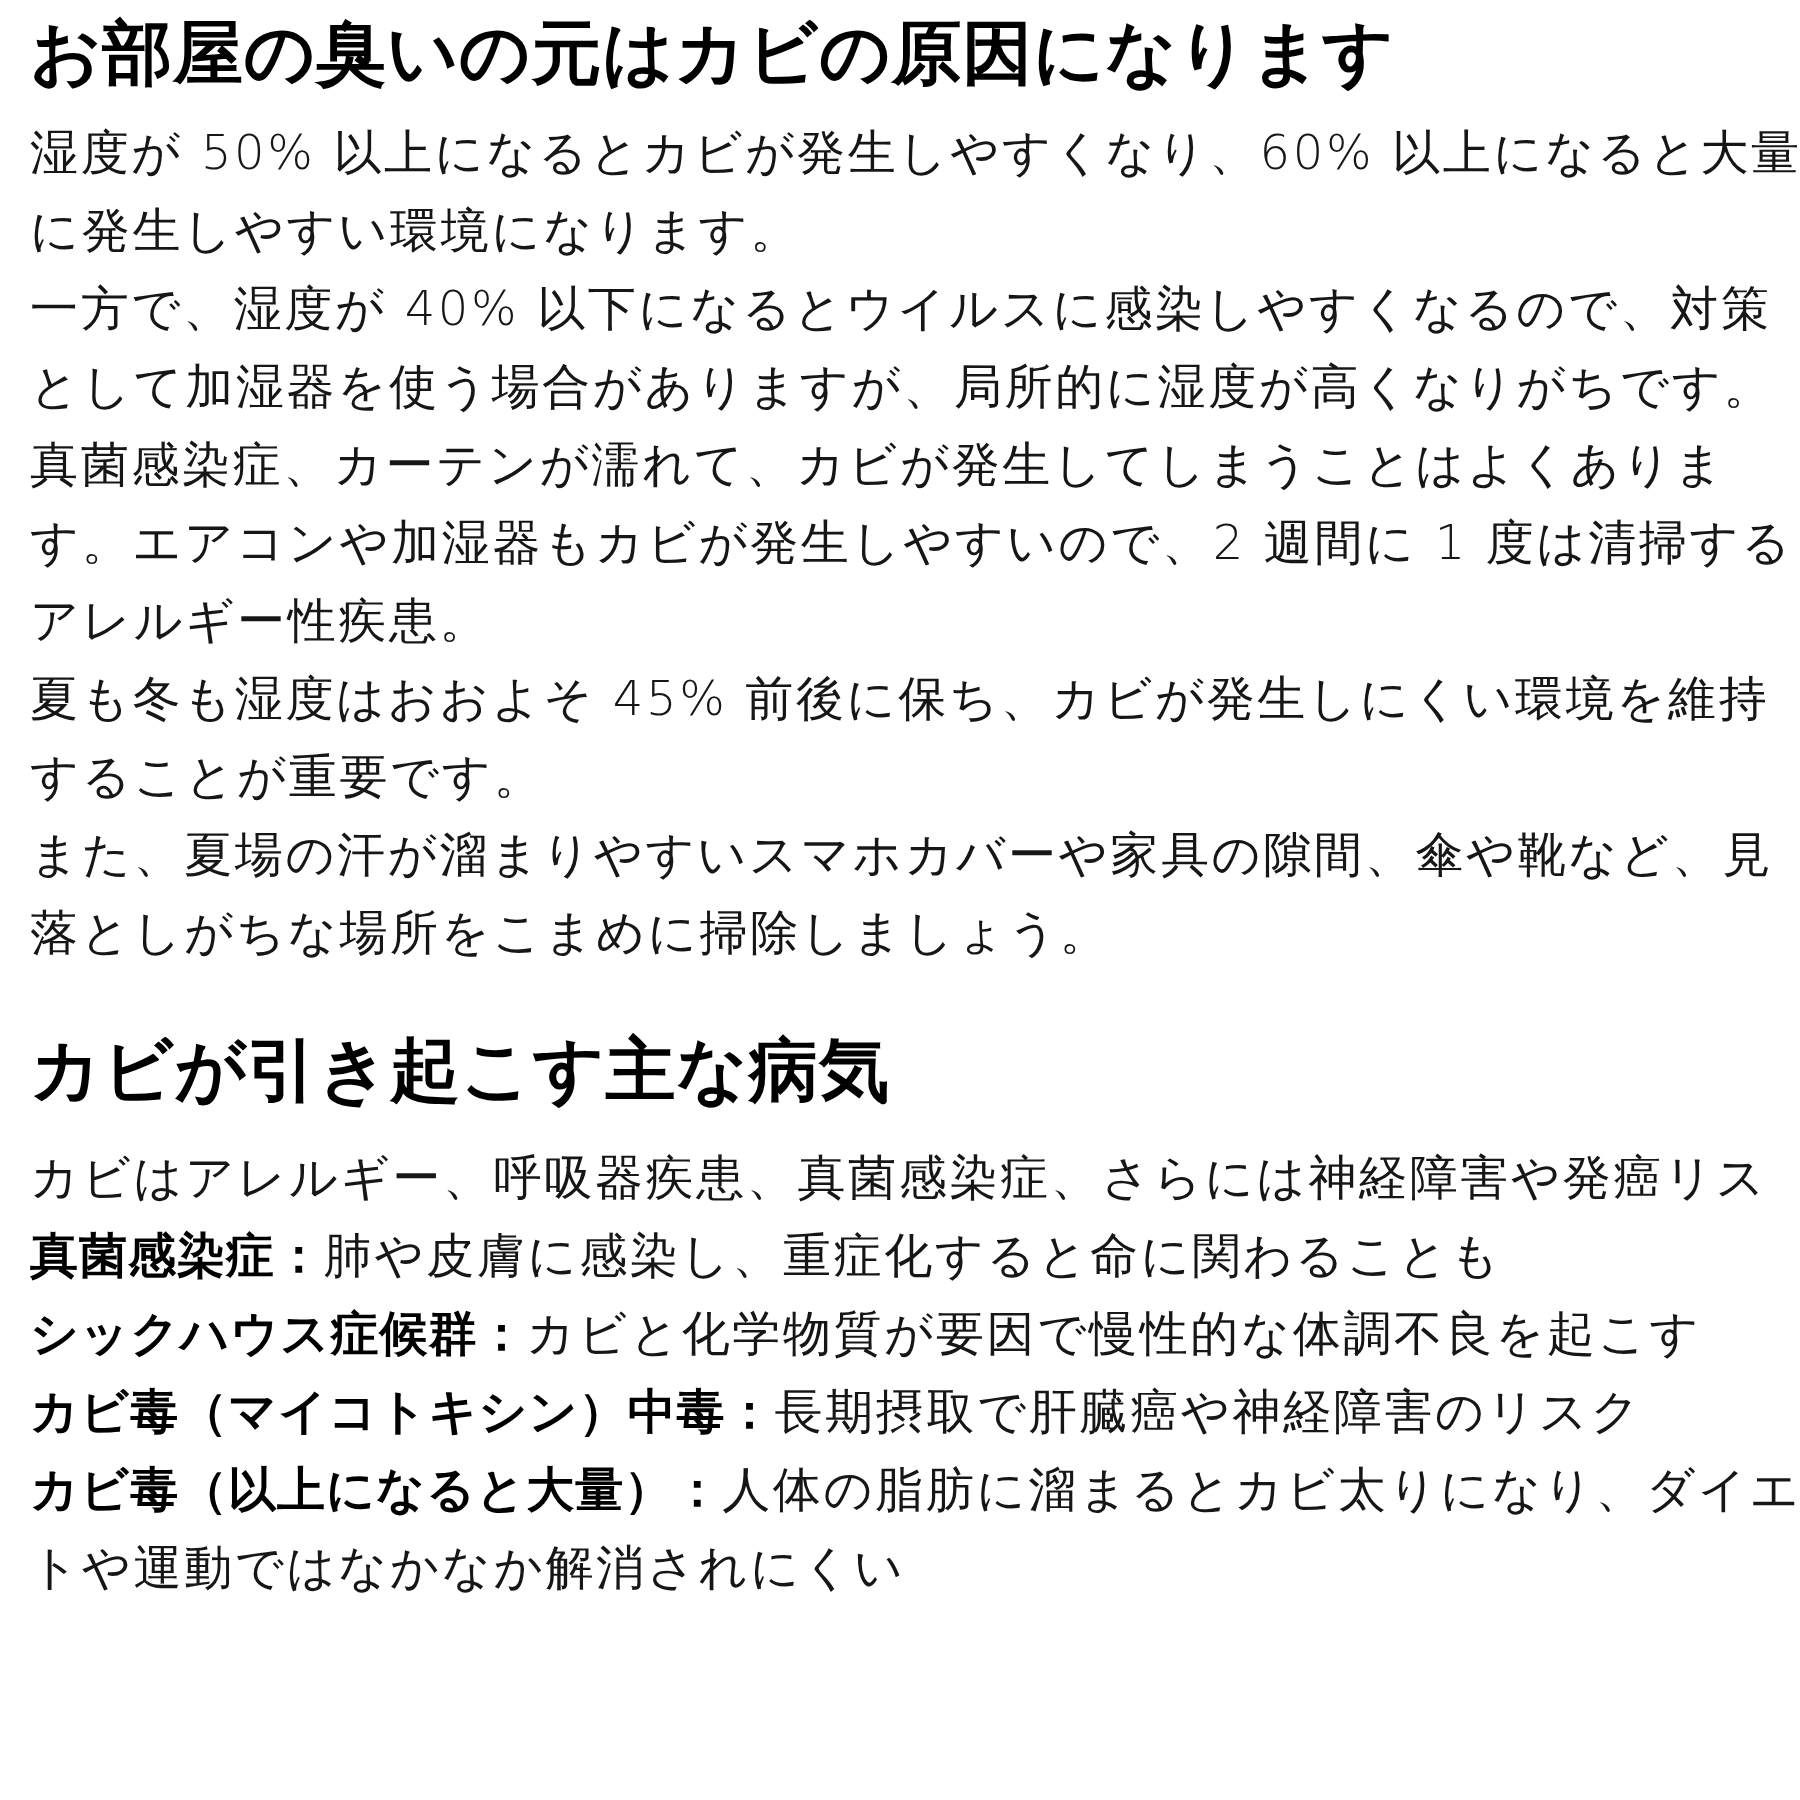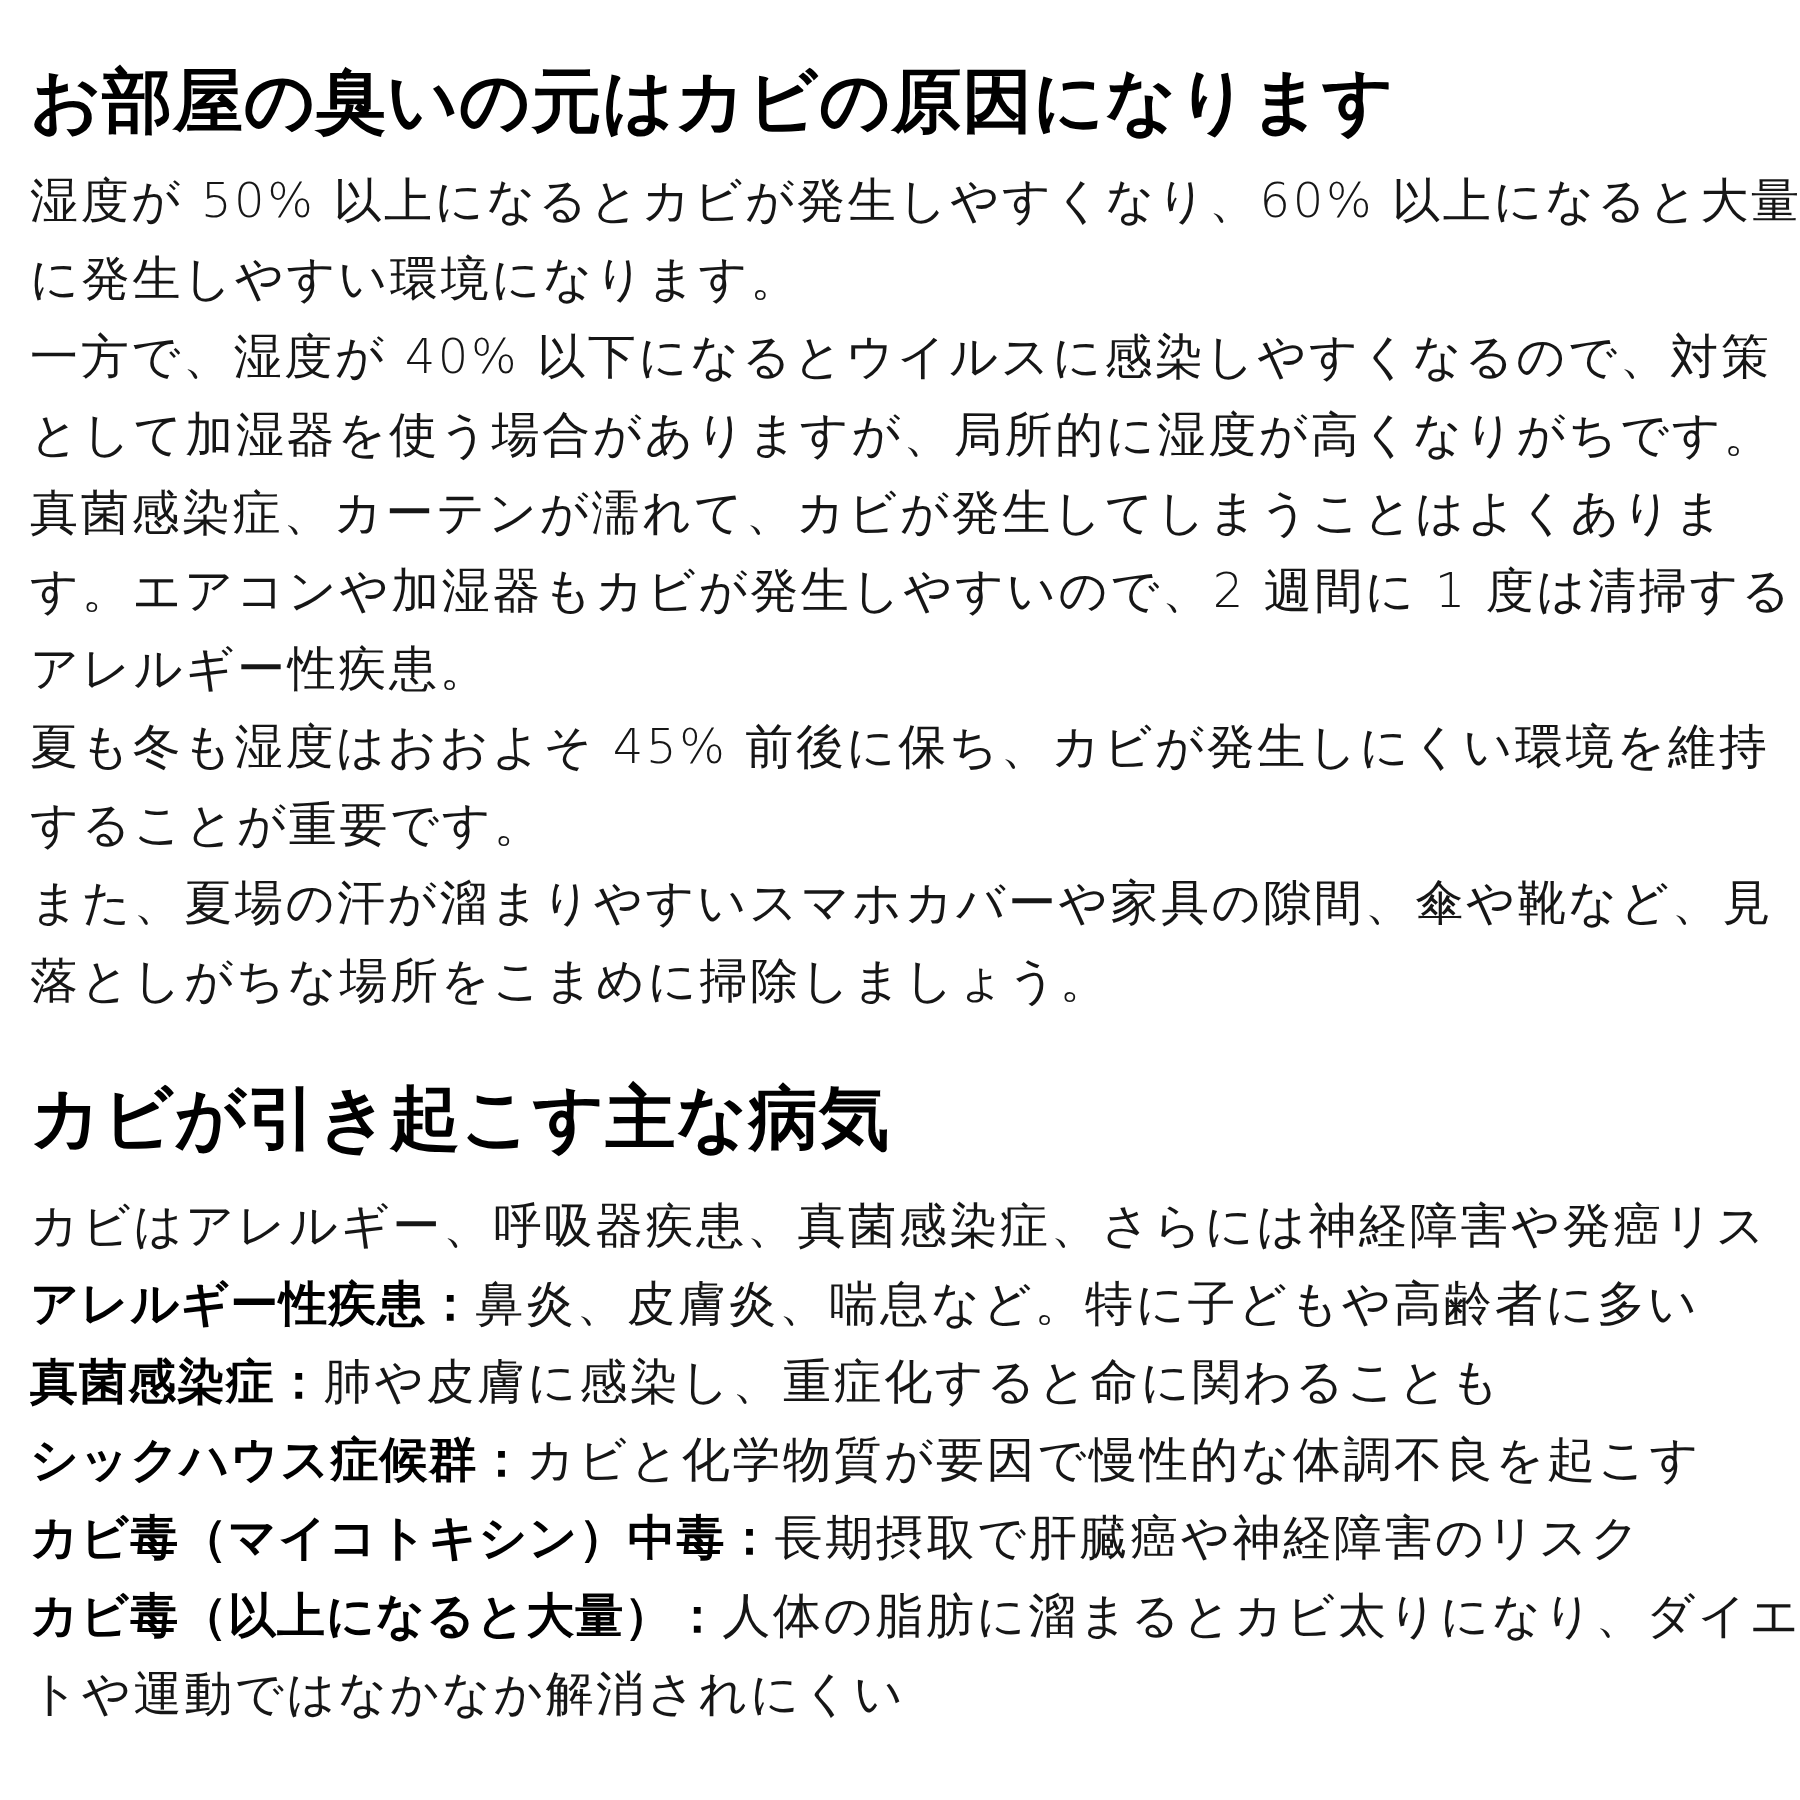--- a/index.html
+++ b/index.html
@@ -9,21 +9,20 @@
   }
   body {
     width: 1800px;
     height: 1800px;
     overflow: hidden;
     color: #161616;
     font-family: "DejaVu Sans", sans-serif;
   }
   .page {
     padding: 8px 16px 0 30px;
-    margin-top: 48px;
   }
   .section-heading {
     margin: 0 0 14px 0;
     font-size: 70px;
     line-height: 1.3;
     font-weight: 900;
     color: #000000;
     letter-spacing: 0.01em;
     white-space: nowrap;
   }
@@ -63,21 +62,20 @@
         <div class="line"><span>することが重要です。</span></div>
         <div class="line"><span>また、夏場の汗が溜まりやすいスマホカバーや家具の隙間、傘や靴など、見</span></div>
         <div class="line"><span>落としがちな場所をこまめに掃除しましょう。</span></div>
       </div>
   </div>
 
   <div class="section">
     <h2 class="section-heading">カビが引き起こす主な病気</h2>
     <div class="para">
         <div class="line"><span>カビはアレルギー、呼吸器疾患、真菌感染症、さらには神経障害や発癌リス</span></div>
-        <div class="line"><span class="label">アレルギー性疾患：</span><span>鼻炎、皮膚炎、喘息など。特に子どもや高齢者に多い</span></div>
         <div class="line"><span class="label">真菌感染症：</span><span>肺や皮膚に感染し、重症化すると命に関わることも</span></div>
         <div class="line"><span class="label">シックハウス症候群：</span><span>カビと化学物質が要因で慢性的な体調不良を起こす</span></div>
         <div class="line"><span class="label">カビ毒（マイコトキシン）中毒：</span><span>長期摂取で肝臓癌や神経障害のリスク</span></div>
         <div class="line"><span class="label">カビ毒（以上になると大量）：</span><span>人体の脂肪に溜まるとカビ太りになり、ダイエッ</span></div>
         <div class="line"><span>トや運動ではなかなか解消されにくい</span></div>
       </div>
   </div>
 
 </div>
 

